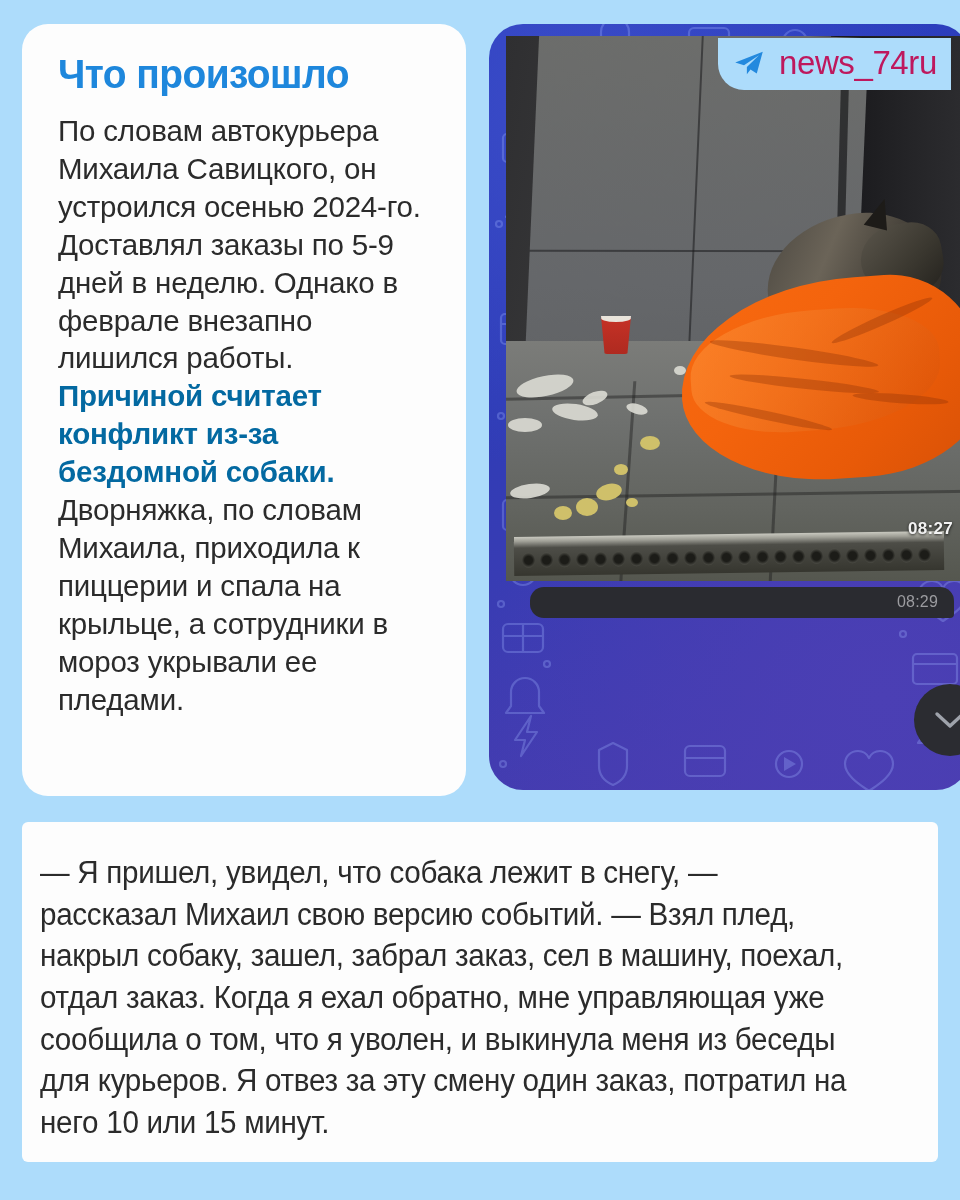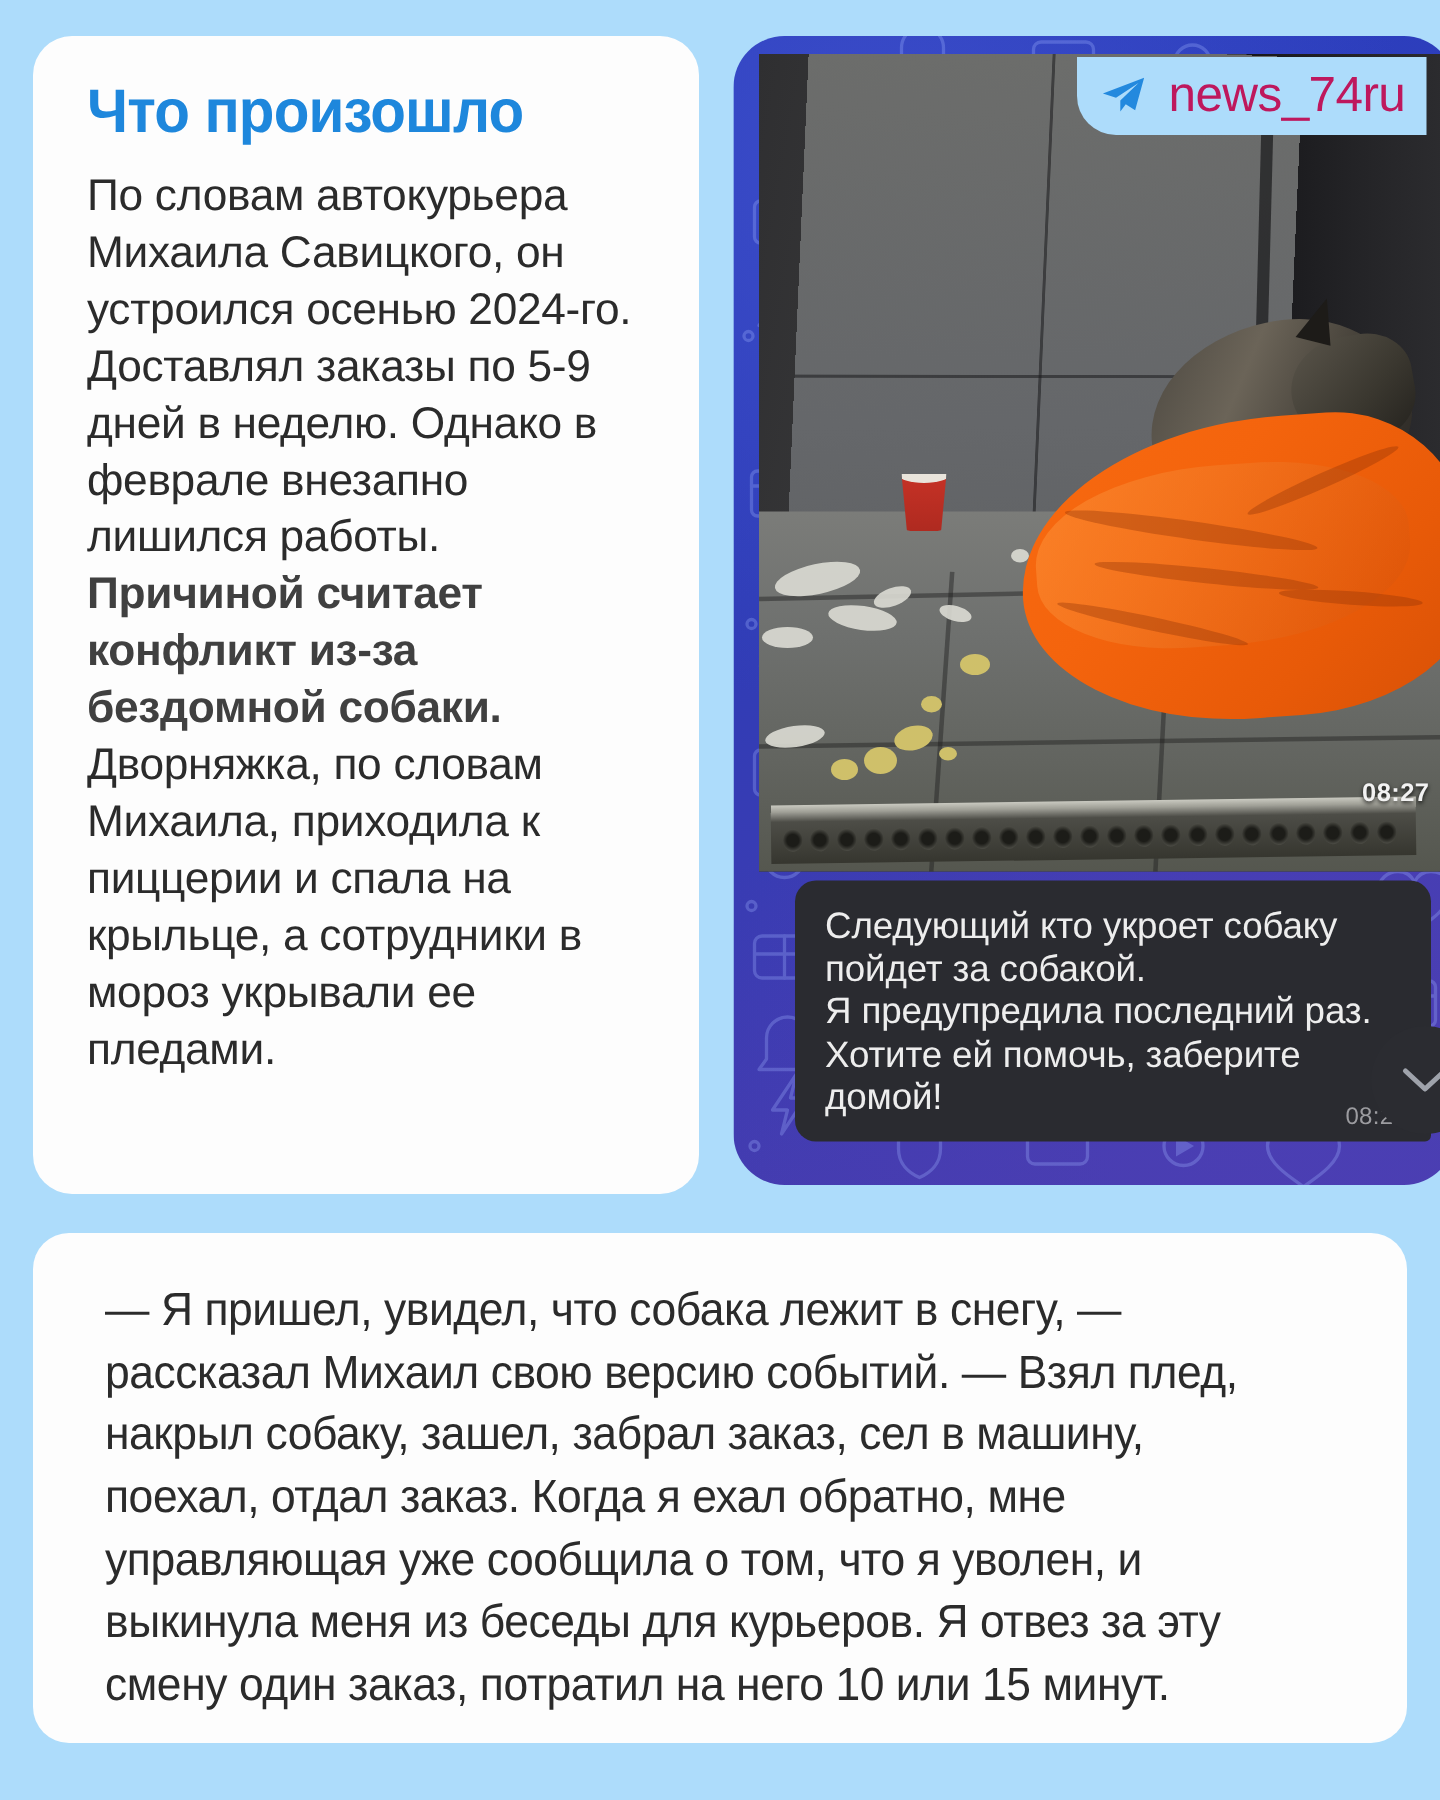--- a/index.html
+++ b/index.html
@@ -47,21 +47,21 @@
     white-space: nowrap;
     margin-bottom: 17px;
   }
 
   .card-body {
     font-size: 29.5px;
     line-height: 1.285;
     color: #2B2B2B;
     letter-spacing: -0.2px;
   }
-  .card-body .b { font-weight: bold; color: #404040; }
+  .card-body .b { font-weight: bold; color: #0369a1; }
 
   
   .phone {
     position: absolute;
     left: 489px;
     top: 24px;
     width: 481px;
     height: 766px;
     border-radius: 34px 34px 34px 34px;
     background:
@@ -312,22 +312,22 @@
   .scroll-btn svg { display: block; }
 
   
   .bottom-card {
     position: absolute;
     left: 22px;
     top: 822px;
     width: 916px;
     height: 340px;
     background: #FDFDFD;
-    border-radius: 24px;
-    padding: 30px 40px 0 48px;
+    border-radius: 6px;
+    padding: 30px 40px 0 18px;
   }
   .bottom-card p {
     font-size: 31px;
     line-height: 1.345;
     color: #2B2B2B;
     letter-spacing: -0.3px;
     transform: scaleX(0.955);
     transform-origin: left top;
   }
 </style>
@@ -488,23 +488,20 @@
           <i></i>
             <i></i>
             <i></i>
         </div>
       </div>
 
       <div class="photo-time">08:27</div>
     </div>
 
     <div class="bubble">
-      <p>Следующий кто укроет собаку пойдет за собакой.
-Я предупредила последний раз.
-Хотите ей помочь, заберите домой!</p>
       <span class="bubble-time">08:29</span>
     </div>
 
     <div class="scroll-btn">
       <svg width="32" height="20" viewBox="0 0 32 20">
         <path d="M3 4 L16 16 L29 4" fill="none" stroke="#9FA3AB" stroke-width="3.4" stroke-linecap="round" stroke-linejoin="round"></path>
       </svg>
     </div>
   </div>
 

